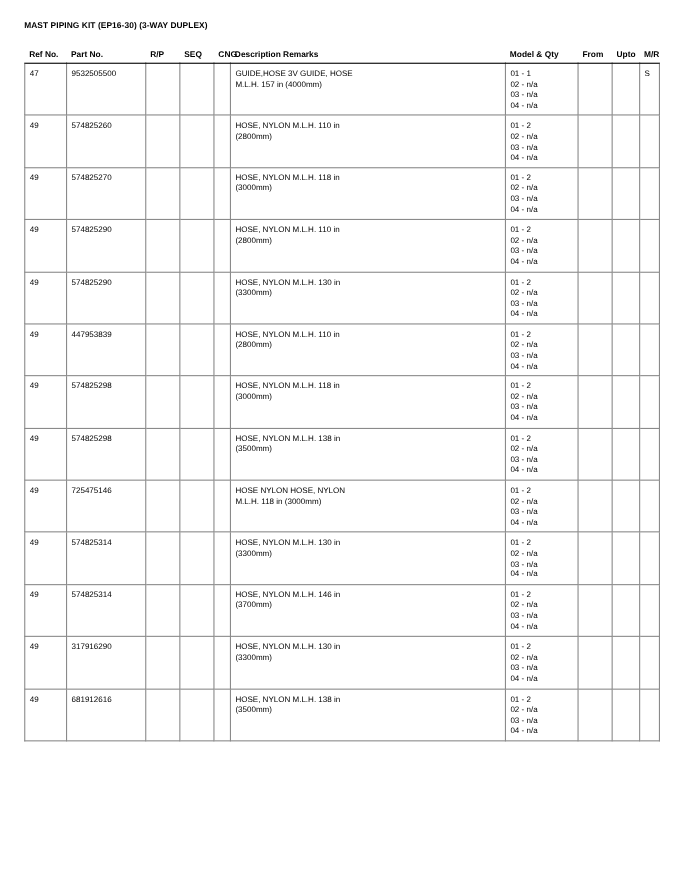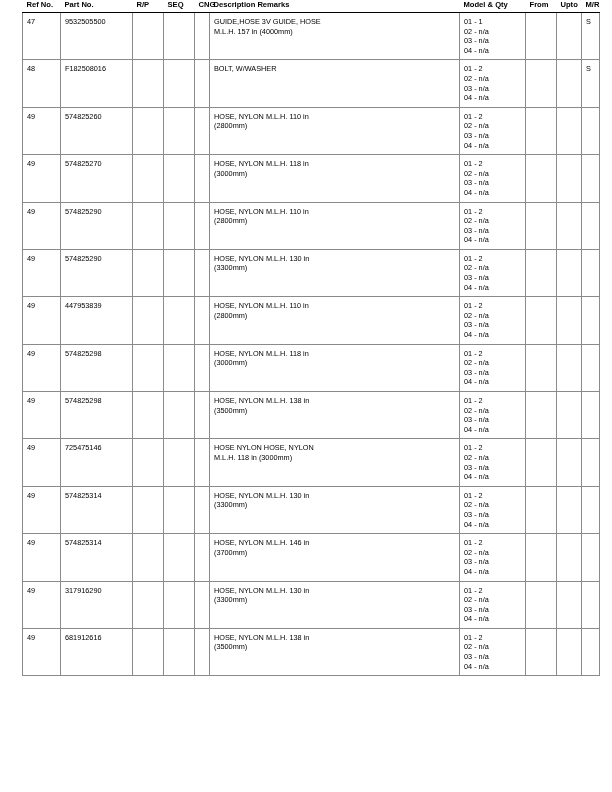--- a/index.html
+++ b/index.html
@@ -40,20 +40,21 @@
     font-weight: bold;
     letter-spacing: 0.01em;
     margin: 0;
     padding-top: 17px;
     line-height: 11px;
     width: 570px;
   }
 
   
   .table-wrap {
+    margin-top: 17px;
   }
 
   table.parts {
     border-collapse: collapse;
     table-layout: fixed;
     width: 562px;
     font-size: 7.3px;
   }
 
   table.parts col.c-ref   { width: 38px; }
@@ -105,20 +106,21 @@
     width: 612px;
     height: 32px;
     background: #ffffff;
   }
 </style>
 </head>
 <body>
 
 <div class="page">
 
+  <h1 class="doc-title">MAST PIPING KIT (EP16-30) (3-WAY DUPLEX)</h1>
 
 
   <div class="table-wrap">
     <table class="parts">
       <colgroup>
         <col class="c-ref">
           <col class="c-part">
           <col class="c-rp">
           <col class="c-seq">
         <col class="c-cng">
@@ -160,39 +162,20 @@
               <span class="model-line">01 - 1</span>
               <span class="model-line">02 - n/a</span>
               <span class="model-line">03 - n/a</span>
               <span class="model-line">04 - n/a</span>
             </td>
             <td class="blank"></td>
             <td class="blank"></td>
             <td>S</td>
           </tr>
           <tr>
-            <td>48</td>
-            <td>F182508016</td>
-            <td class="blank"></td>
-            <td class="blank"></td>
-            <td class="blank"></td>
-            <td>
-              <span class="desc-line">BOLT, W/WASHER</span>
-            </td>
-            <td>
-              <span class="model-line">01 - 2</span>
-              <span class="model-line">02 - n/a</span>
-              <span class="model-line">03 - n/a</span>
-              <span class="model-line">04 - n/a</span>
-            </td>
-            <td class="blank"></td>
-            <td class="blank"></td>
-            <td>S</td>
-          </tr>
-          <tr>
             <td>49</td>
             <td>574825260</td>
             <td class="blank"></td>
             <td class="blank"></td>
             <td class="blank"></td>
             <td>
               <span class="desc-line">HOSE, NYLON M.L.H. 110 in</span>
               <span class="desc-line">(2800mm)</span>
             </td>
             <td>

